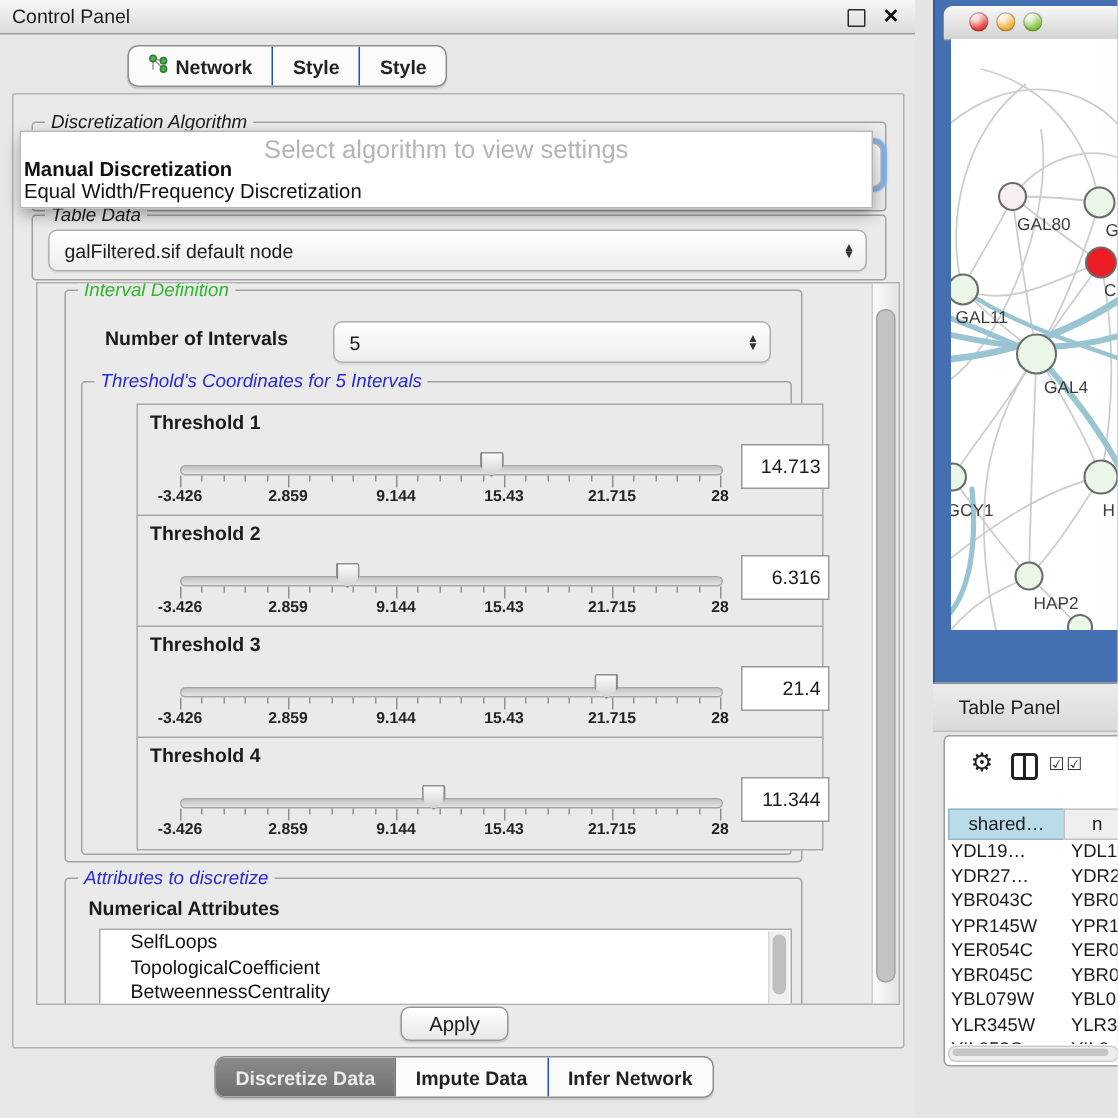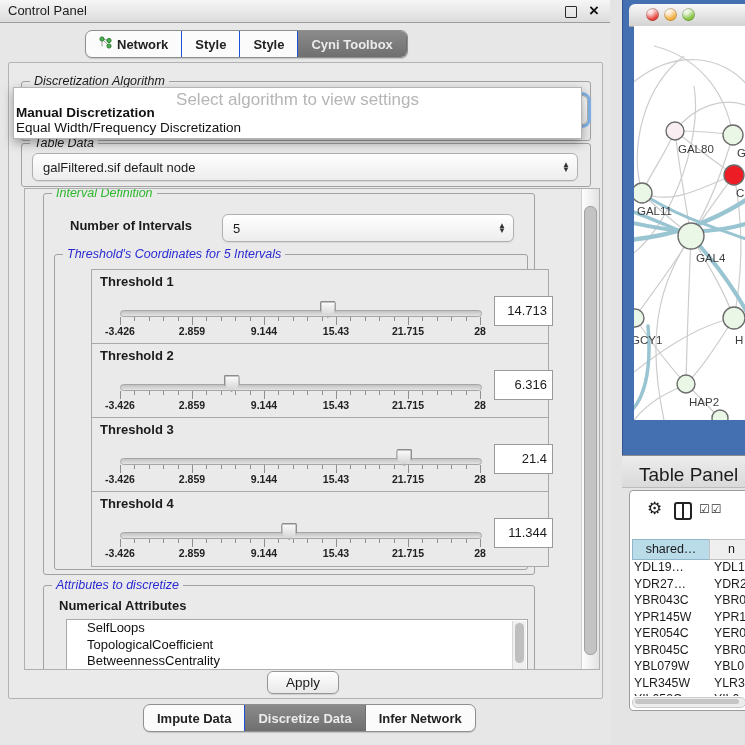--- a/index.html
+++ b/index.html
@@ -87,21 +87,21 @@
   
   .right-panel{position:absolute;left:610px;top:0;width:135px;height:745px;background:#e4e4e4;}
   .net-window{position:absolute;left:12px;top:0;width:123px;height:455px;background:#4470b2;border-left:1px solid #2f5391;}
   .net-titlebar{position:absolute;left:6px;top:4px;width:117px;height:22px;border-radius:6px 0 0 0;
                 background:linear-gradient(#f8f8f8,#d3d3d3);border-bottom:1px solid #a5a5a5;}
   .light{position:absolute;top:4px;width:13px;height:13px;border-radius:50%;box-shadow:inset 0 0 0 1px rgba(0,0,0,.25), inset 0 3px 3px rgba(255,255,255,.55);}
   .net-canvas{position:absolute;left:11px;top:26px;width:112px;height:394px;background:#ffffff;overflow:hidden;}
 
   .tp-titlebar{position:absolute;left:12px;top:455px;width:123px;height:31px;
                background:linear-gradient(#ececec,#dadada);border-top:1px solid #8b8b8b;border-bottom:1px solid #bcbcbc;}
-  .tp-titlebar span{position:absolute;left:17px;top:8px;font-size:19px;color:#1c1c1c;}
+  .tp-titlebar span{position:absolute;left:17px;top:8px;font-size:13px;color:#1c1c1c;}
   .tp-window{position:absolute;left:19px;top:490px;width:116px;height:219px;background:#fff;
              border:1px solid #9c9c9c;border-radius:4px 0 0 4px;overflow:hidden;}
   .gear{position:absolute;left:17px;top:7px;font-size:17px;color:#1e1e1e;}
   .cols-icon{position:absolute;left:44px;top:11px;width:14px;height:14px;border:2px solid #222;border-radius:3px;display:flex;}
   .cols-icon i{width:2px;background:#222;margin:0 auto;}
   .checks{position:absolute;left:69px;top:11px;font-size:12px;color:#333;letter-spacing:1px;}
   .tp-header{position:absolute;left:0px;top:48px;width:116px;height:20px;font-size:12.5px;}
   .tp-h1{position:absolute;left:2px;top:0;width:76px;height:19px;background:#badce9;border:1px solid #8fb6c9;
          text-align:center;line-height:19px;}
   .tp-h2{position:absolute;left:79px;top:0;width:40px;height:19px;background:#efefef;border:1px solid #c2c2c2;
@@ -135,23 +135,20 @@
             <circle cx="10" cy="4.5" r="2.1" fill="#4caf50" stroke="#2e7d32"></circle>
             <circle cx="10" cy="10" r="2.1" fill="#4caf50" stroke="#2e7d32"></circle>
           </svg></span>
         <span>Network</span>
       </div>
       <div class="tab">
         <span>Style</span>
       </div>
       <div class="tab">
         <span>Style</span>
-      </div>
-      <div class="tab selected">
-        <span>Cyni Toolbox</span>
       </div>
     </nav>
 
   <div class="outer-panel">
 
     <div class="group" style="left:12px;top:18px;width:568px;height:58px;">
       <span class="glabel black">Discretization Algorithm</span>
       <div class="combo" style="left:10px;top:13px;width:544px;height:28px;box-shadow:0 0 1px 3px #7fb2e8;">
         <span class="stepper">▲<br>▼</span>
       </div>
@@ -382,25 +379,25 @@
       </div>
 
     <div class="vscroll">
       <div class="thumbv" style="top:17px;height:447px;"></div>
     </div>
   </div>
 
   <div class="apply-btn">Apply</div>
 
   <nav class="tabstrip" id="bottomTabs">
+      <div class="tab selected">
+        <span>Discretize Data</span>
+      </div>
       <div class="tab">
         <span>Impute Data</span>
-      </div>
-      <div class="tab selected">
-        <span>Discretize Data</span>
       </div>
       <div class="tab">
         <span>Infer Network</span>
       </div>
     </nav>
 </section>
 
 <section class="right-panel">
 
   <div class="net-window">

